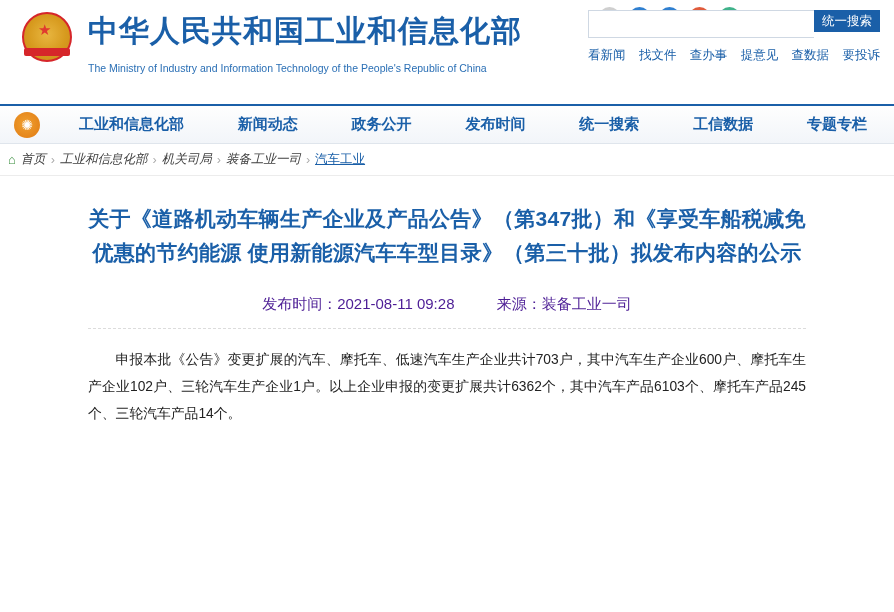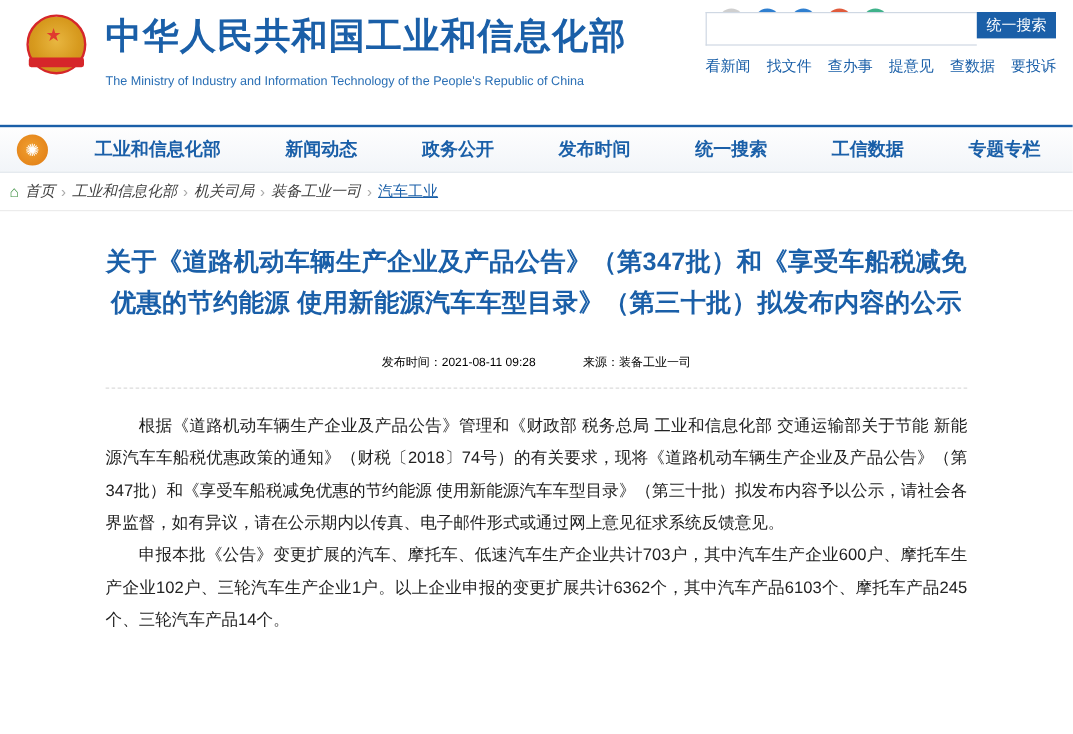--- a/index.html
+++ b/index.html
@@ -198,22 +198,22 @@
     text-align: center;
     font-size: 21px;
     font-weight: bold;
     color: #1a5fa8;
     line-height: 1.6;
     letter-spacing: 0.3px;
   }
   .art-meta {
     margin-top: 26px;
     text-align: center;
-    font-size: 10px;
-    color: #000000;
+    font-size: 15px;
+    color: #4c1d95;
     padding-bottom: 14px;
     border-bottom: 1px dashed #dcdcdc;
   }
   .art-meta .gap { display: inline-block; width: 34px; }
   .art-body {
     margin-top: 18px;
     font-size: 13.8px;
     line-height: 1.95;
     color: #222;
     text-align: justify;
@@ -292,16 +292,15 @@
 <div class="article">
   <div class="art-title">关于《道路机动车辆生产企业及产品公告》（第347批）和《享受车船税减免优惠的节约能源 使用新能源汽车车型目录》（第三十批）拟发布内容的公示</div>
 
   <div class="art-meta">
     <span>发布时间：</span><span>2021-08-11 09:28</span>
     <span class="gap"></span>
     <span>来源：</span><span>装备工业一司</span>
   </div>
 
   <div class="art-body">
-    <p>根据《道路机动车辆生产企业及产品公告》管理和《财政部 税务总局 工业和信息化部 交通运输部关于节能 新能源汽车车船税优惠政策的通知》（财税〔2018〕74号）的有关要求，现将《道路机动车辆生产企业及产品公告》（第347批）和《享受车船税减免优惠的节约能源 使用新能源汽车车型目录》（第三十批）拟发布内容予以公示，请社会各界监督，如有异议，请在公示期内以传真、电子邮件形式或通过网上意见征求系统反馈意见。</p>
     <p>申报本批《公告》变更扩展的汽车、摩托车、低速汽车生产企业共计703户，其中汽车生产企业600户、摩托车生产企业102户、三轮汽车生产企业1户。以上企业申报的变更扩展共计6362个，其中汽车产品6103个、摩托车产品245个、三轮汽车产品14个。</p>
   </div>
 </div>
 
 </body></html>

